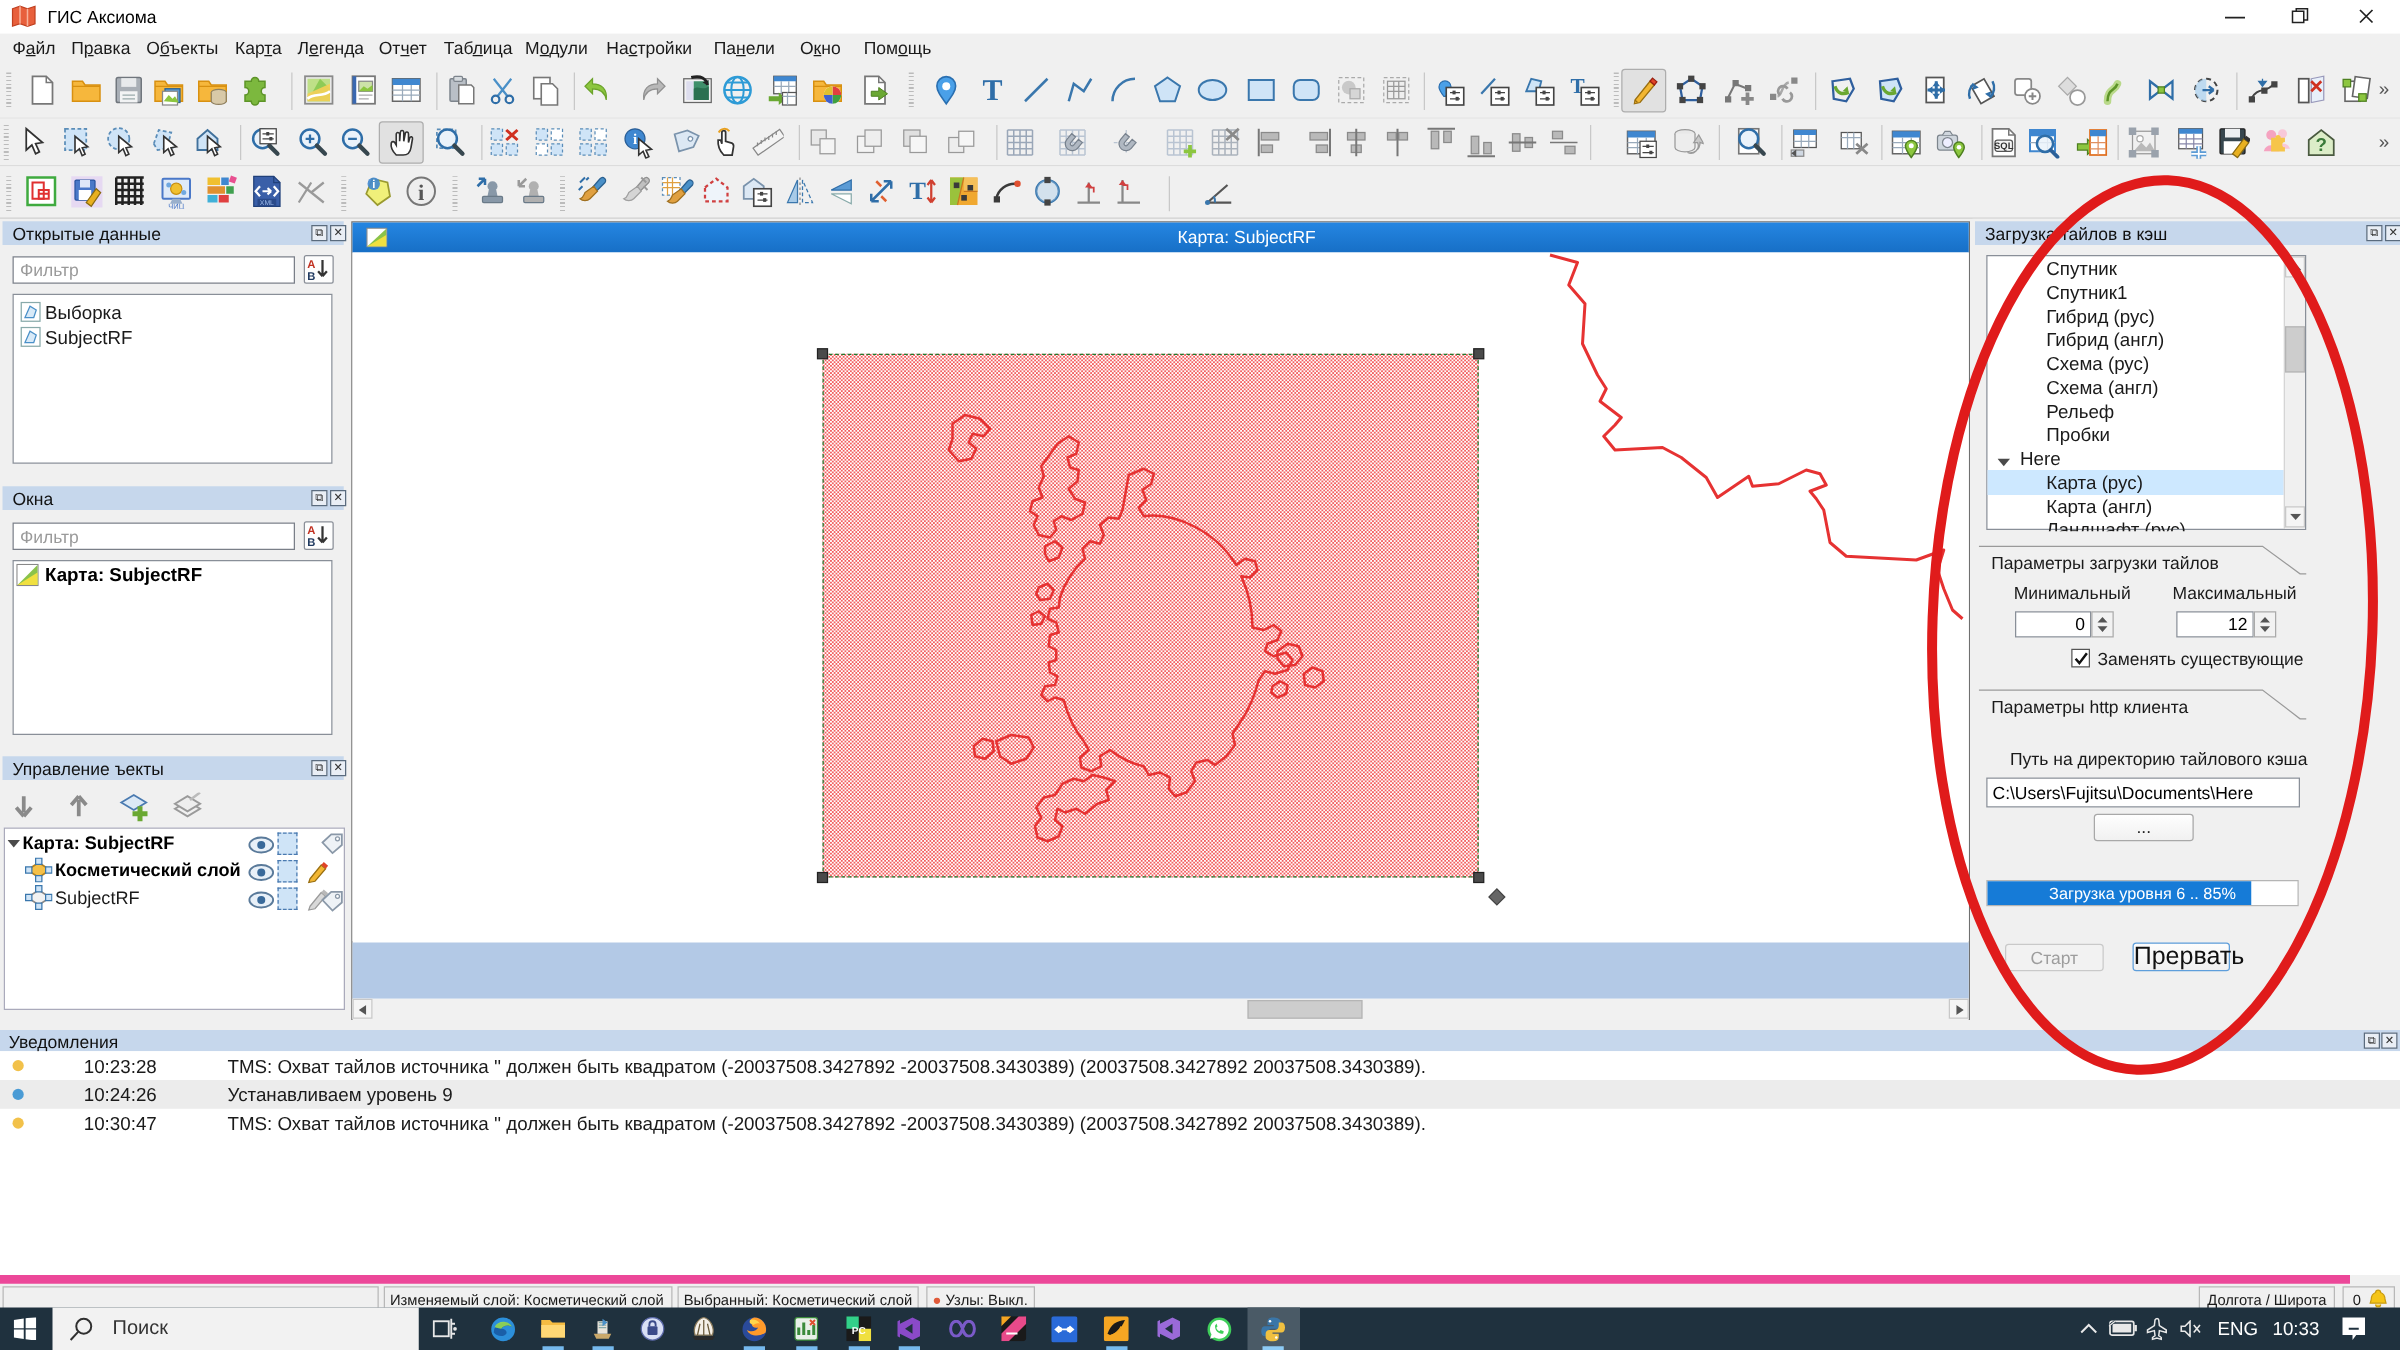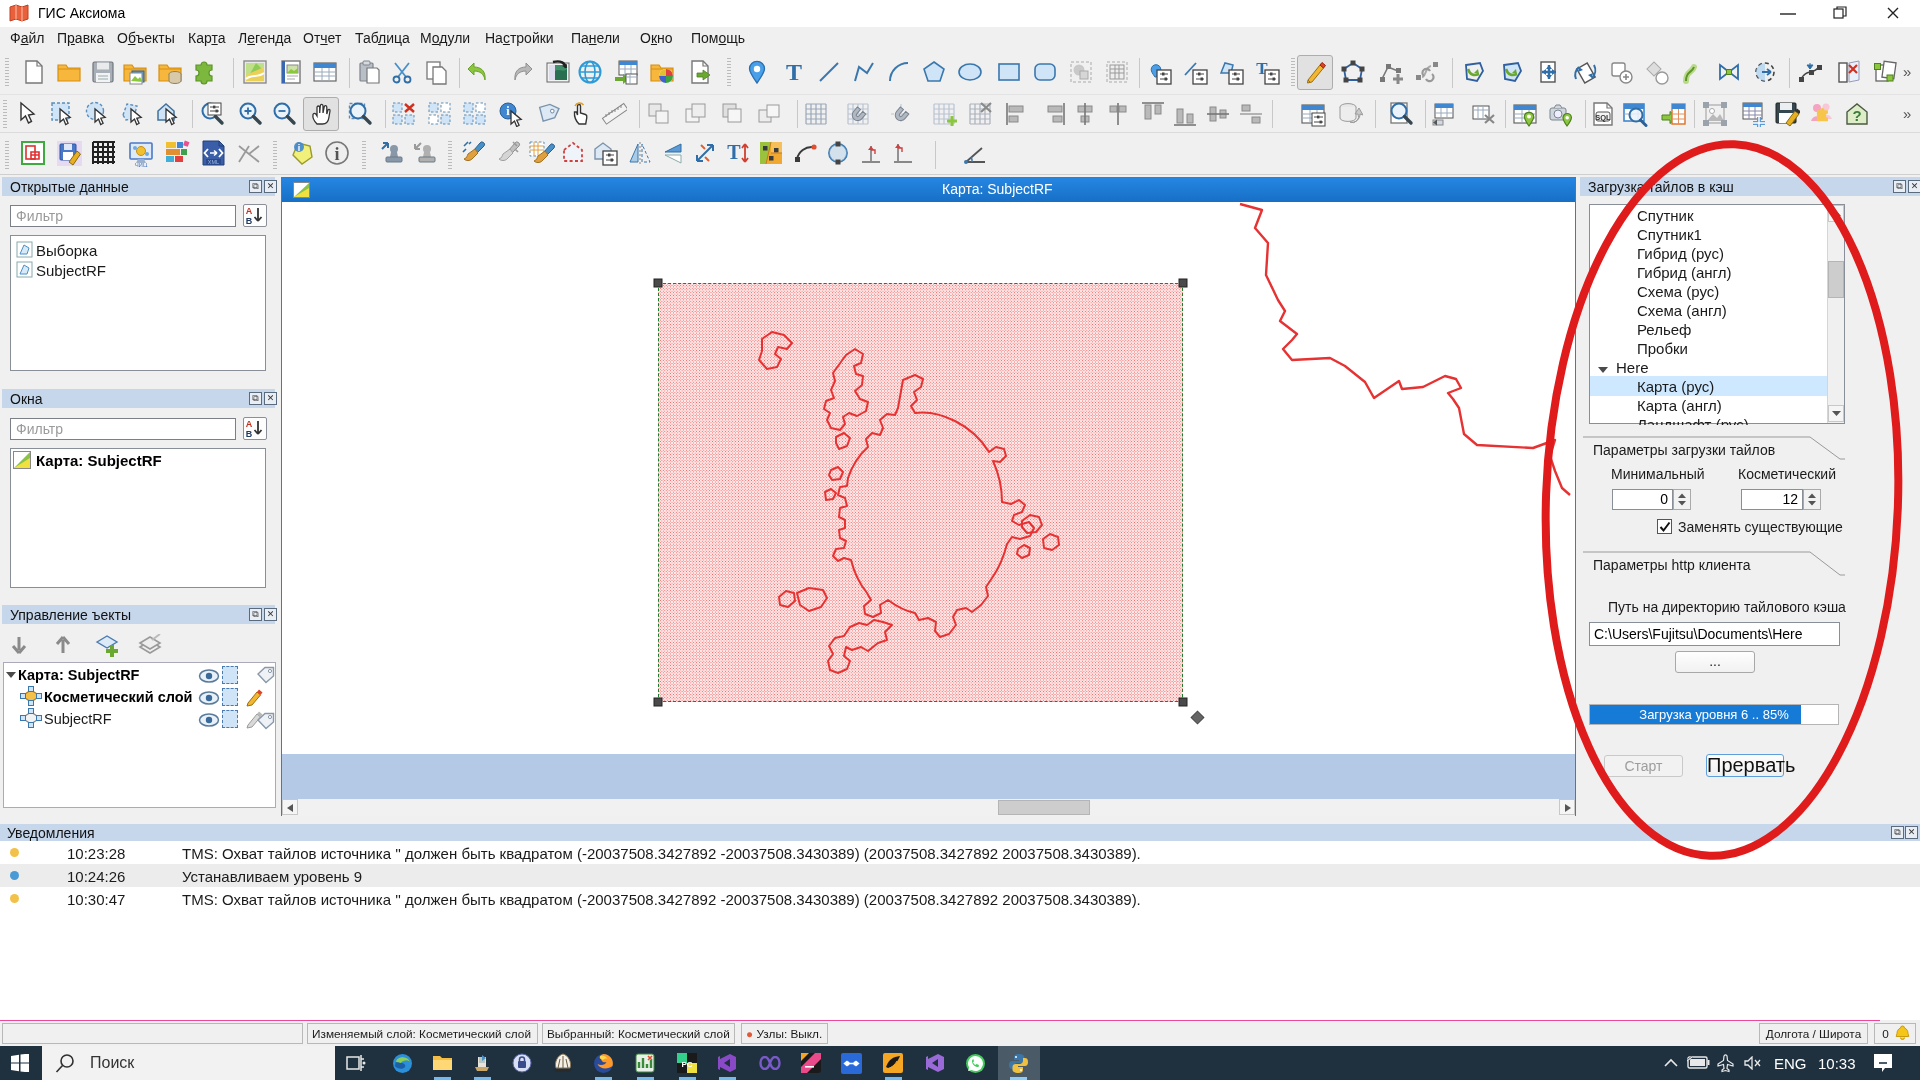--- a/index.html
+++ b/index.html
@@ -18,21 +18,21 @@
 .sortbtn{position:absolute;width:24px;height:23px;background:#fdfdfd;border:1px solid #8a8f98;border-radius:2px}
 .item{position:absolute;font-size:15px;color:#1a1a1a;white-space:nowrap}
 .bold{font-weight:bold;color:#000}
 #mapwin{position:absolute;left:281px;top:177px;width:1295px;height:639px;border:1px solid #707070;background:#fff}
 #maptitle{position:absolute;left:0;top:0;width:100%;height:24px;background:linear-gradient(#2586e2,#176fc6);color:#fff;font-size:14px}
 #bluestrip{position:absolute;left:0;top:576px;width:100%;height:45px;background:#b3c9e6}
 #hscroll{position:absolute;left:0;top:621px;width:100%;height:17px;background:#f1f1f1}
 #rightpanel{position:absolute;left:1578px;top:175px;width:342px;height:649px;background:#f0f0f0}
 #notif{position:absolute;left:0;top:824px;width:1920px;height:196px;background:#fff}
 #notiftitle{position:absolute;left:0;top:0;width:1920px;height:17px;background:#c6d7ec;font-size:14px;color:#111}
-#statusbar{position:absolute;left:0;top:1020px;width:1880px;height:26px;background:#f0f0f0;border-top:1px solid #ec4899}
+#statusbar{position:absolute;left:0;top:1020px;width:1880px;height:26px;background:#f0f0f0;border-top:7px solid #ec4899}
 .sbox{position:absolute;top:2px;height:21px;border:1px solid #b8b8b8;font-size:11.8px;color:#1a1a1a;background:#f0f0f0;padding:3px 4px;white-space:nowrap;overflow:hidden}
 #taskbar{position:absolute;left:0;top:1046px;width:1920px;height:34px;background:#1f313e}
 .sep1{position:absolute;width:1px;background:#c8c8c8}
 .grip{position:absolute;width:4px;background:repeating-linear-gradient(#bbb 0 1px,transparent 1px 3px)}
 svg{display:block}
 .cell{position:absolute}
 </style></head>
 <body>
 
 <div id="titlebar">
@@ -1006,21 +1006,21 @@
   <div class="abs" style="left:250px;top:230px;width:16px;height:17px;background:#f5f5f5;border:1px solid #c8c8c8"></div>
   <svg class="abs" style="left:254px;top:236px" width="9" height="6" viewBox="0 0 9 6">
       <path d="M0 0 L9 0 L4.5 5 Z" fill="#555"></path>
     </svg>
 
   <svg class="abs" style="left:5px;top:258px" width="264" height="28" viewBox="0 0 264 28">
       <path d="M0 4 H227 L257 26 H262" stroke="#9a9a9a" fill="none"></path>
     </svg>
   <div class="item" style="left:15px;top:267px;font-size:14px">Параметры загрузки тайлов</div>
   <div class="item" style="left:33px;top:291px;font-size:14px">Минимальный</div>
-  <div class="item" style="left:160px;top:291px;font-size:14px">Косметический</div>
+  <div class="item" style="left:160px;top:291px;font-size:14px">Максимальный</div>
   <div class="whitebox" style="left:34px;top:314px;width:61px;height:21px;font-size:14px;text-align:right;padding:1px 4px;color:#000">0</div>
   <div class="abs" style="left:95px;top:314px;width:18px;height:21px;background:#f2f2f2;border:1px solid #aaa"></div>
   <svg class="abs" style="left:99px;top:318px" width="10" height="13" viewBox="0 0 10 13">
       <path d="M1 5 L9 5 L5 0.5 Z M1 8 L9 8 L5 12.5 Z" fill="#555"></path>
     </svg>
   <div class="whitebox" style="left:163px;top:314px;width:62px;height:21px;font-size:14px;text-align:right;padding:1px 4px;color:#000">12</div>
   <div class="abs" style="left:225px;top:314px;width:18px;height:21px;background:#f2f2f2;border:1px solid #aaa"></div>
   <svg class="abs" style="left:229px;top:318px" width="10" height="13" viewBox="0 0 10 13">
       <path d="M1 5 L9 5 L5 0.5 Z M1 8 L9 8 L5 12.5 Z" fill="#555"></path>
     </svg>

